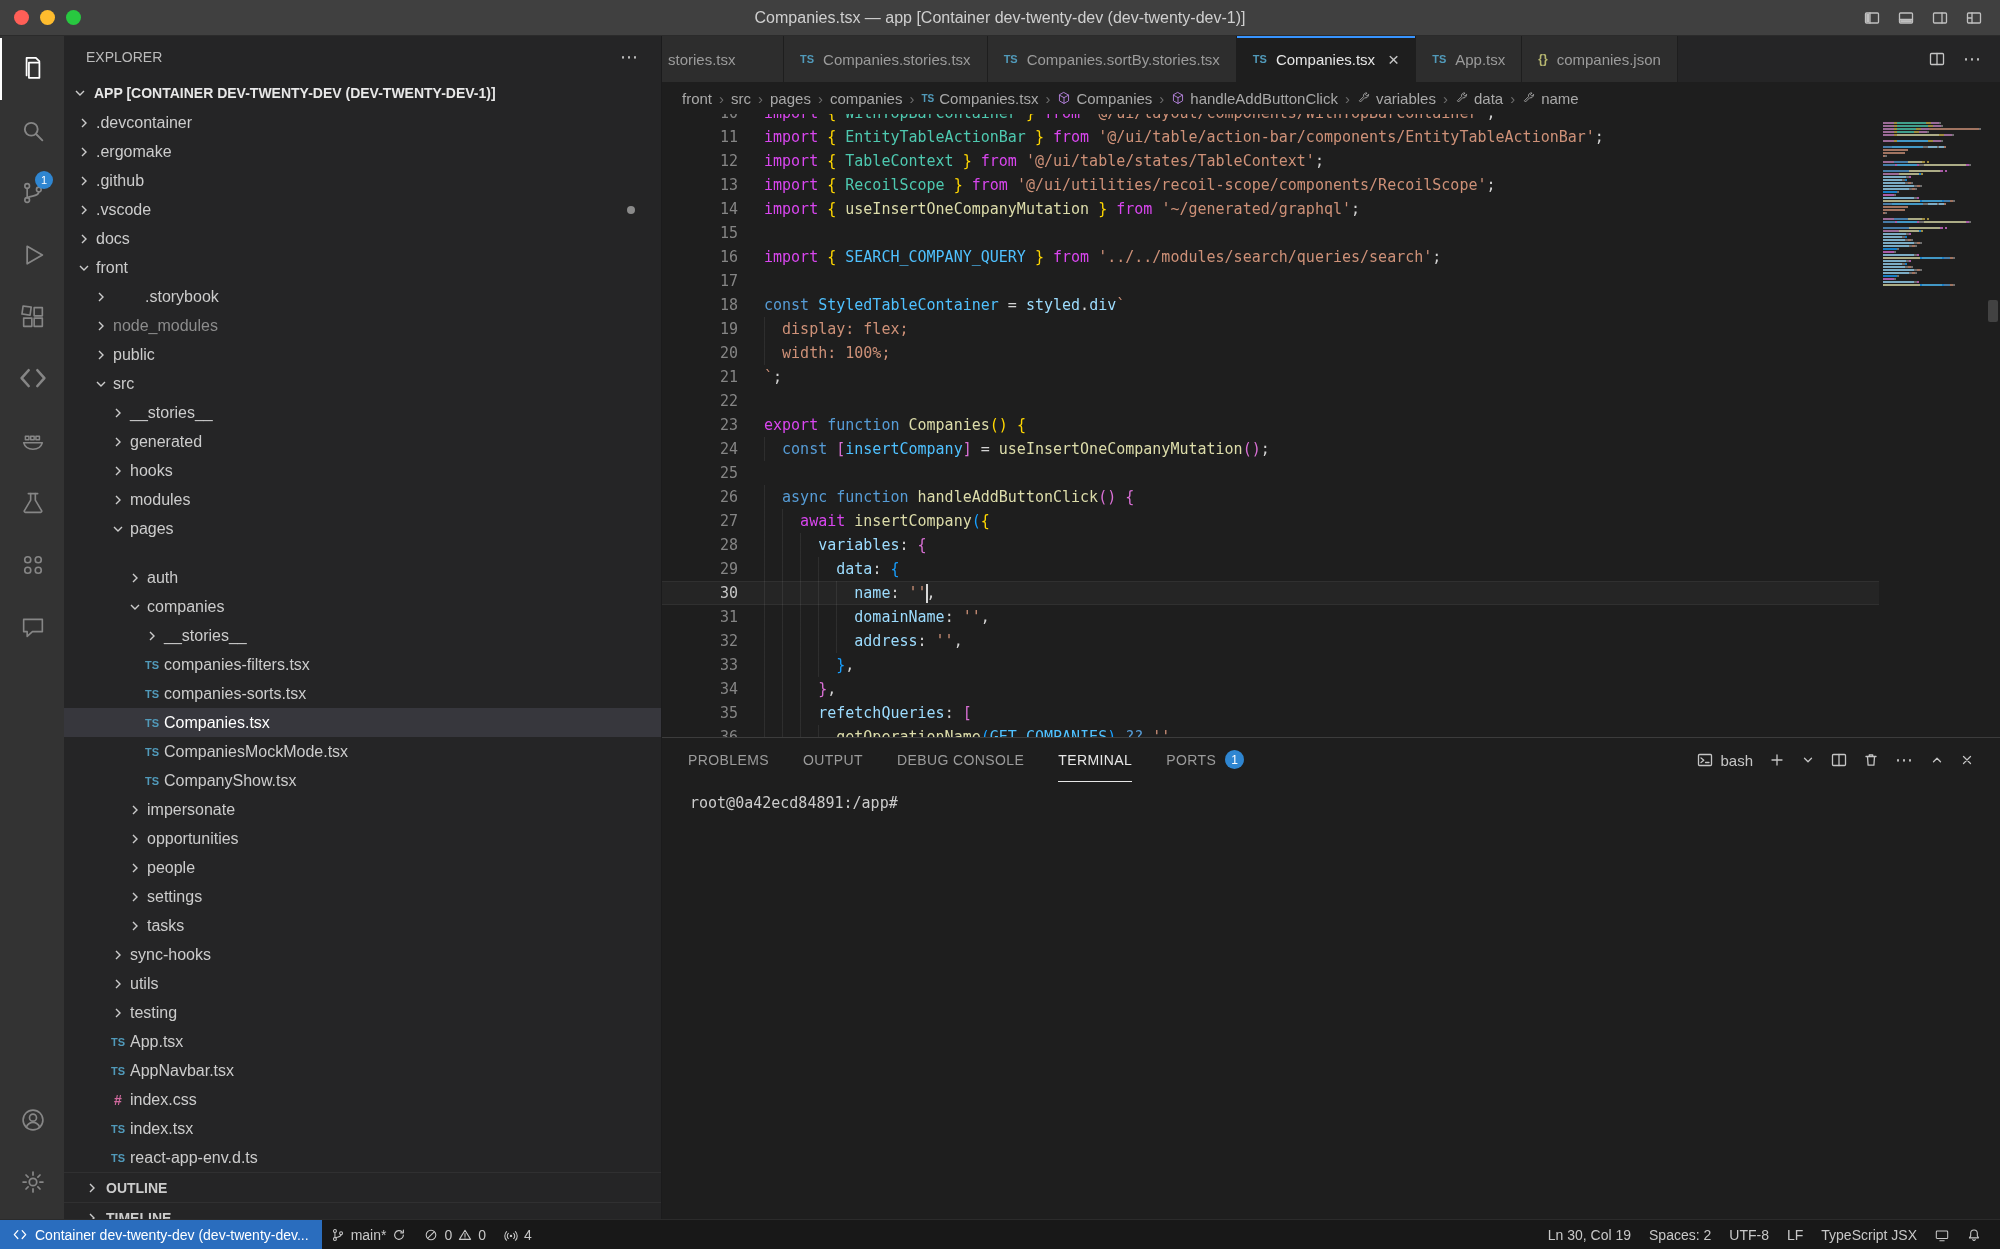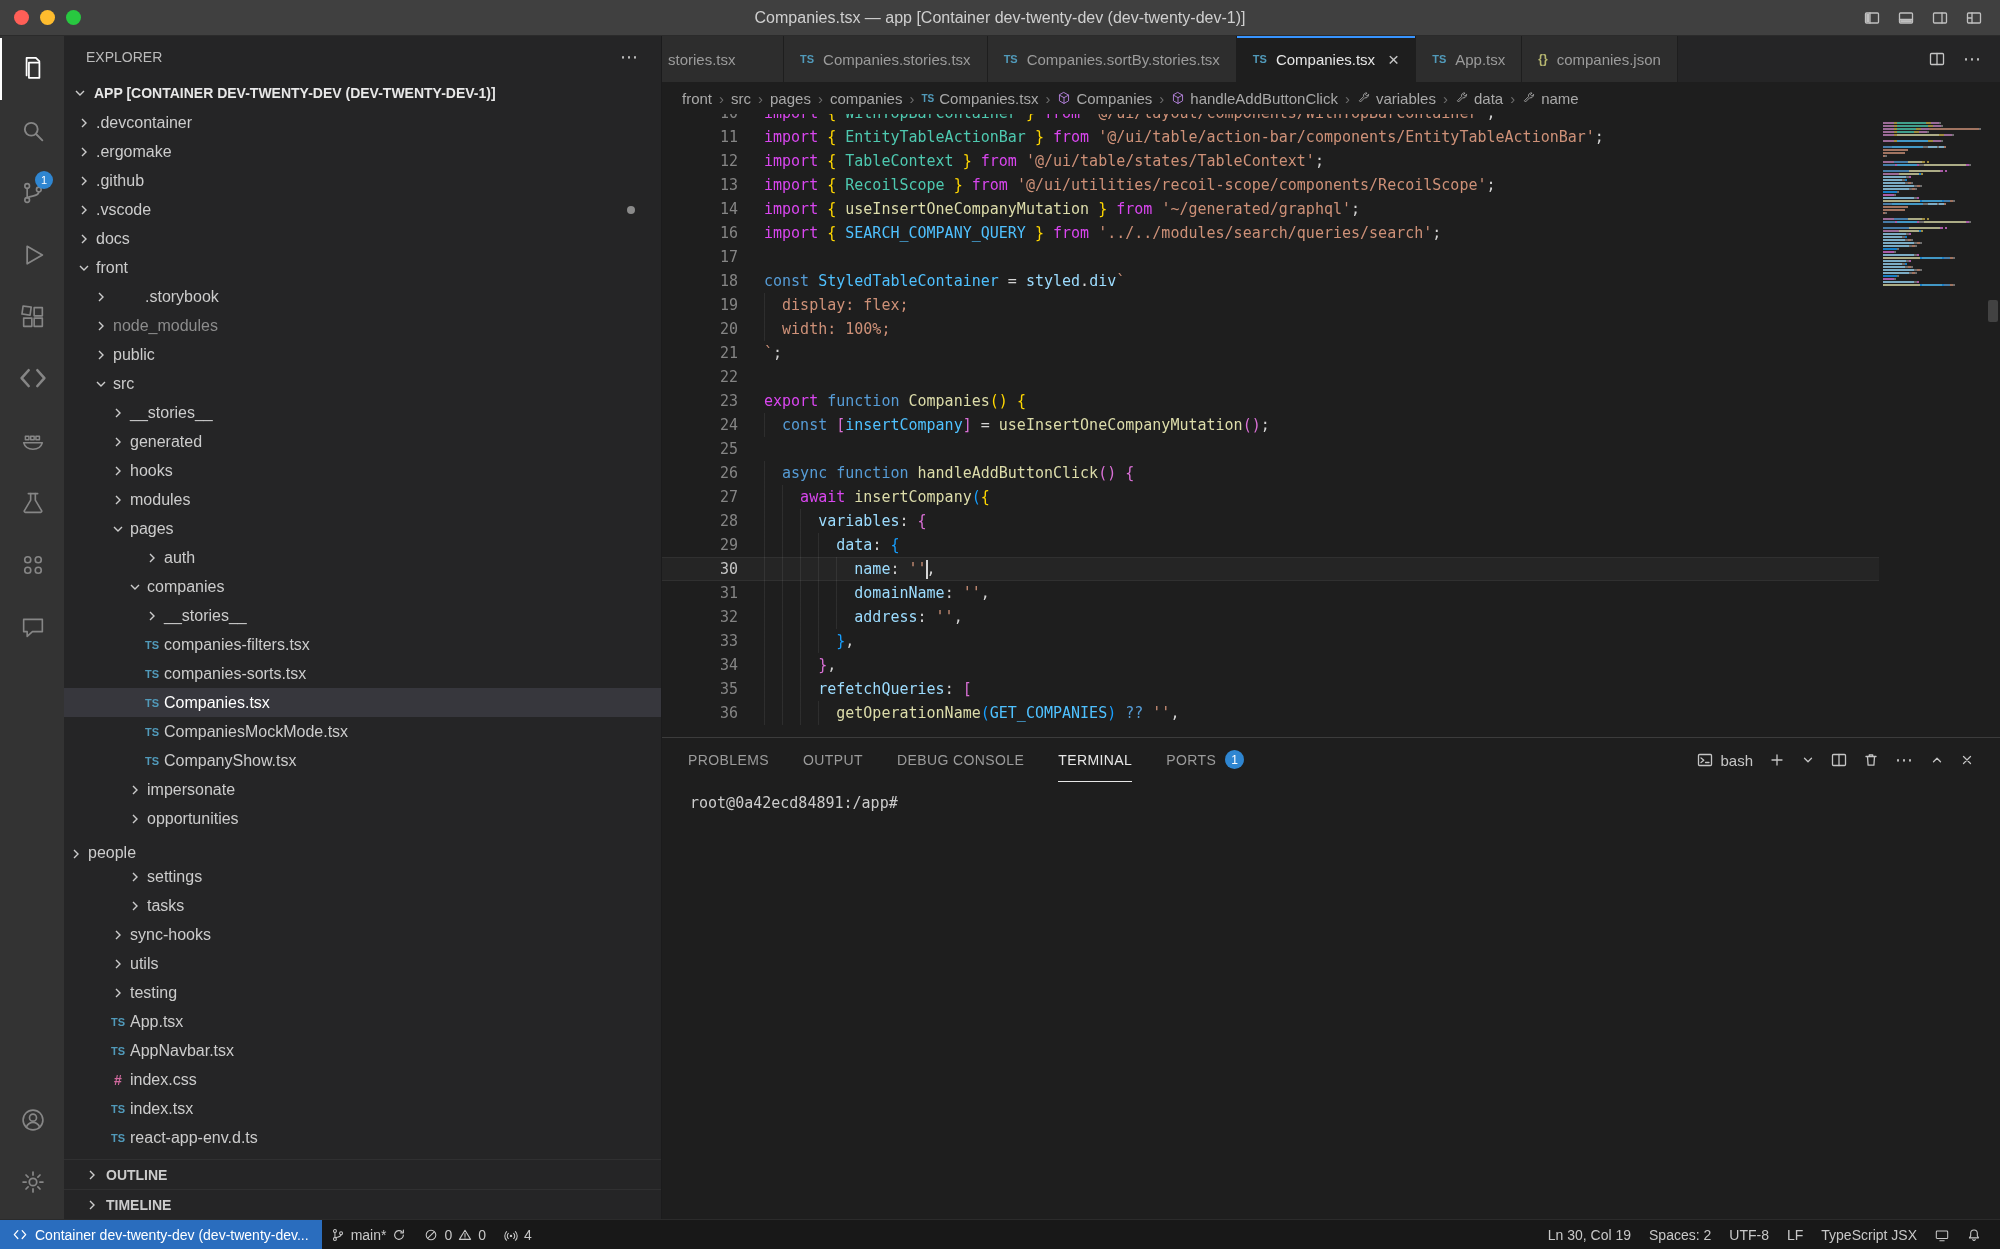--- a/index.html
+++ b/index.html
@@ -386,21 +386,21 @@
             <span class="row-label">modules</span>
           </div>
           <div class="row" style="padding-left: 42px;">
             <span class="chev open">
               <svg viewBox="0 0 16 16">
                 <path d="M6 4l4 4-4 4" fill="none" stroke="currentColor" stroke-width="1.4"></path>
               </svg>
             </span>
             <span class="row-label">pages</span>
           </div>
-          <div class="row" style="padding-left: 76px;">
+          <div class="row" style="padding-left: 59px; margin-top: 20px;">
             <span class="chev">
               <svg viewBox="0 0 16 16">
                 <path d="M6 4l4 4-4 4" fill="none" stroke="currentColor" stroke-width="1.4"></path>
               </svg>
             </span>
             <span class="row-label">auth</span>
           </div>
           <div class="row" style="padding-left: 59px;">
             <span class="chev open">
               <svg viewBox="0 0 16 16">
@@ -446,21 +446,21 @@
             <span class="row-label">impersonate</span>
           </div>
           <div class="row" style="padding-left: 59px;">
             <span class="chev">
               <svg viewBox="0 0 16 16">
                 <path d="M6 4l4 4-4 4" fill="none" stroke="currentColor" stroke-width="1.4"></path>
               </svg>
             </span>
             <span class="row-label">opportunities</span>
           </div>
-          <div class="row" style=" align-items: flex-end;">
+          <div class="row" style="padding-left: 59px;">
             <span class="chev">
               <svg viewBox="0 0 16 16">
                 <path d="M6 4l4 4-4 4" fill="none" stroke="currentColor" stroke-width="1.4"></path>
               </svg>
             </span>
             <span class="row-label">people</span>
           </div>
           <div class="row" style="padding-left: 59px;">
             <span class="chev">
               <svg viewBox="0 0 16 16">
@@ -666,20 +666,24 @@
               <span class="lnum">12</span>
               <span class="ltext"><span class="tk-k">import </span><span class="tk-y">{ </span><span class="tk-t">TableContext</span><span class="tk-y"> } </span><span class="tk-k">from </span><span class="tk-s">'@/ui/table/states/TableContext'</span><span class="tk-p">;</span></span>
             </div>
             <div class="code-line">
               <span class="lnum">13</span>
               <span class="ltext"><span class="tk-k">import </span><span class="tk-y">{ </span><span class="tk-t">RecoilScope</span><span class="tk-y"> } </span><span class="tk-k">from </span><span class="tk-s">'@/ui/utilities/recoil-scope/components/RecoilScope'</span><span class="tk-p">;</span></span>
             </div>
             <div class="code-line">
               <span class="lnum">14</span>
               <span class="ltext"><span class="tk-k">import </span><span class="tk-y">{ </span><span class="tk-f">useInsertOneCompanyMutation</span><span class="tk-y"> } </span><span class="tk-k">from </span><span class="tk-s">'~/generated/graphql'</span><span class="tk-p">;</span></span>
+            </div>
+            <div class="code-line">
+              <span class="lnum">15</span>
+              <span class="ltext"></span>
             </div>
             <div class="code-line">
               <span class="lnum">16</span>
               <span class="ltext"><span class="tk-k">import </span><span class="tk-y">{ </span><span class="tk-c">SEARCH_COMPANY_QUERY</span><span class="tk-y"> } </span><span class="tk-k">from </span><span class="tk-s">'../../modules/search/queries/search'</span><span class="tk-p">;</span></span>
             </div>
             <div class="code-line">
               <span class="lnum">17</span>
               <span class="ltext"></span>
             </div>
             <div class="code-line">

